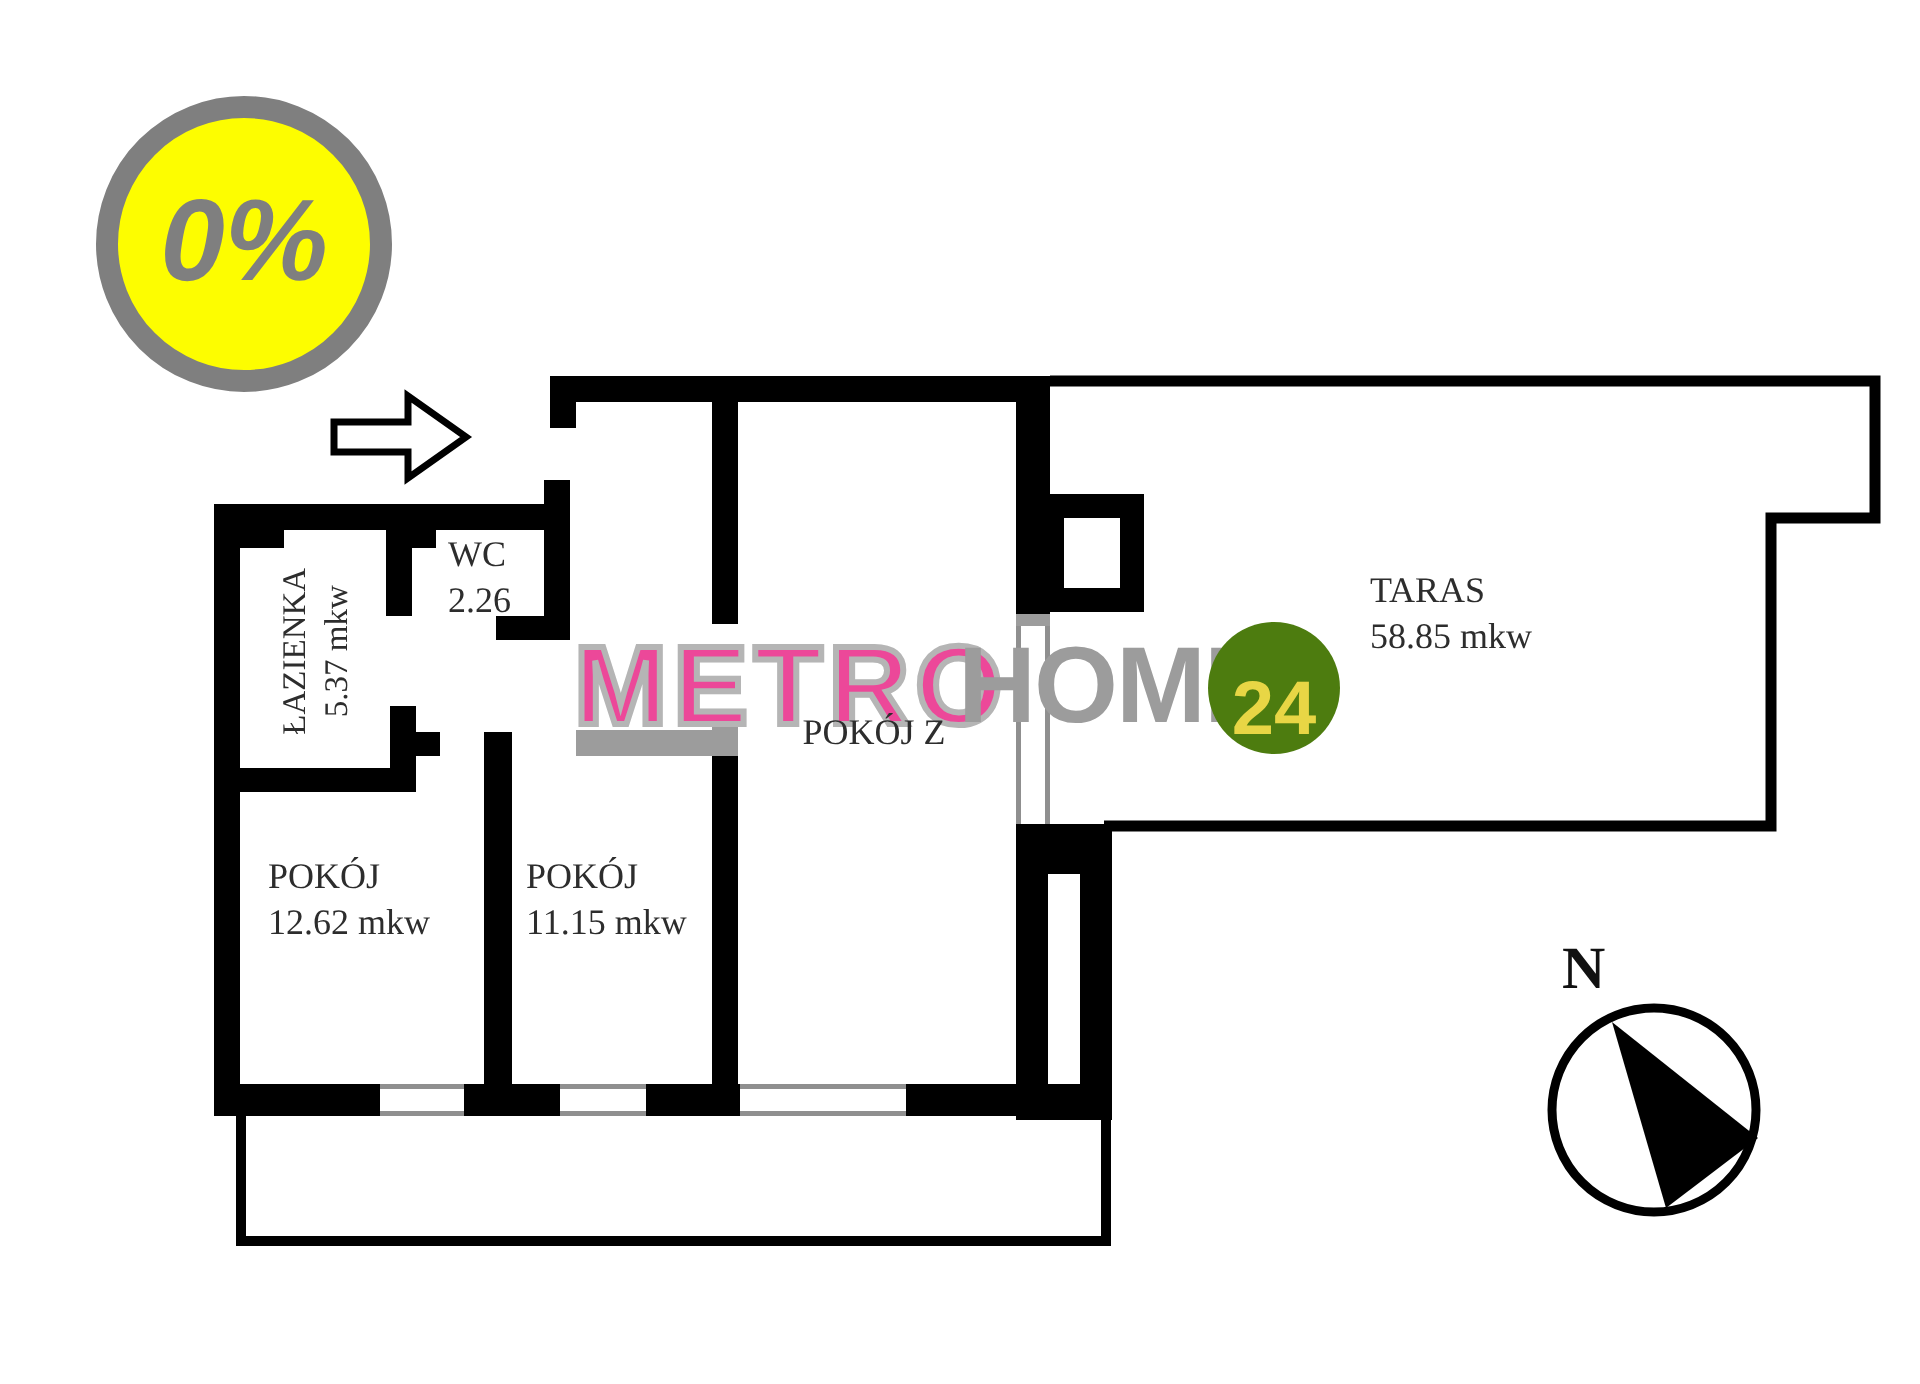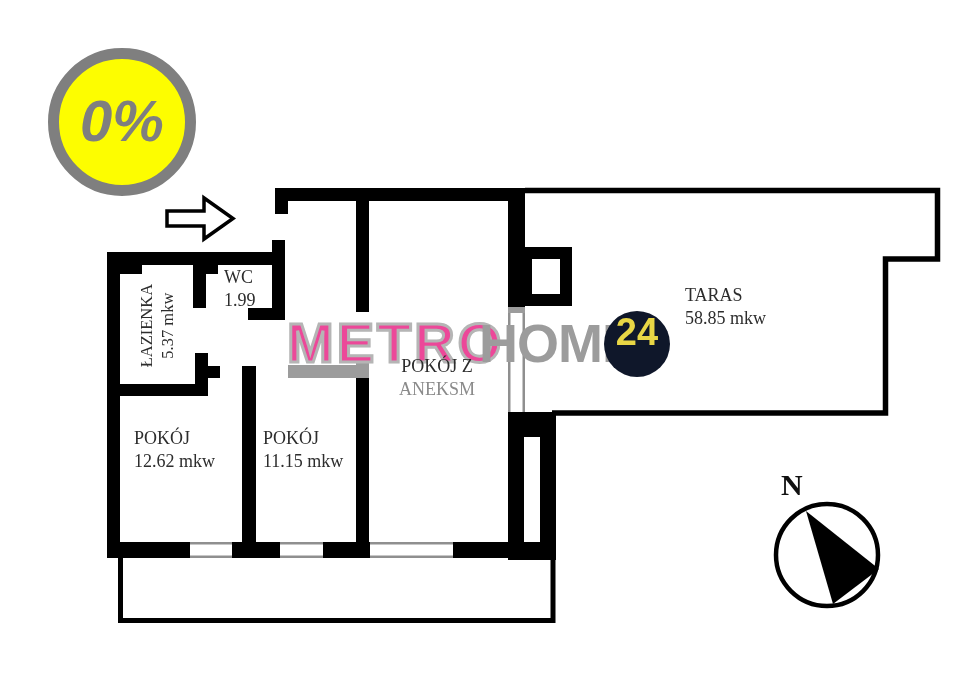--- a/index.html
+++ b/index.html
@@ -15,22 +15,22 @@
                background:#fdfd00;border:11px solid #7f7f7f;box-sizing:border-box;
                display:flex;align-items:center;justify-content:center;}
   #promo-badge span{font-family:"Liberation Sans",sans-serif;font-weight:bold;font-style:italic;
                     font-size:58px;color:#7f7f7f;transform:translateY(-2px);}
 
   
   .wm{position:absolute;font-family:"Liberation Sans",sans-serif;font-weight:bold;}
   #wm-metro{left:287px;top:310px;font-size:56px;letter-spacing:3px;color:#ec4899;
             -webkit-text-stroke:3px #b5b5b5;}
   #wm-home{left:479px;top:312px;font-size:54px;letter-spacing:-1px;color:#9c9c9c;}
-  #wm-circle{left:604px;top:311px;width:66px;height:66px;border-radius:50%;background:#0f172a;
-             display:flex;align-items:flex-start;justify-content:center;}
+  #wm-circle{left:604px;top:311px;width:66px;height:66px;border-radius:50%;background:#4d7c0f;
+             display:flex;align-items:flex-end;justify-content:center;}
   #wm-circle span{font-family:"Liberation Sans",sans-serif;font-weight:bold;font-size:38px;color:#e8d645;}
 
   
   #label-lazienka{left:98px;top:305px;width:120px;text-align:center;transform:rotate(-90deg);font-size:16.5px;}
 
   #label-aneks{left:372px;top:327px;width:130px;text-align:center;margin-top:28px;}
   #label-aneks .line2{color:#8a8a8a;}
 
   #label-balkon{left:175px;top:580px;width:250px;text-align:center;font-size:19px;}
 
@@ -111,27 +111,26 @@
     <span>24</span>
   </div>
 
   <div class="room-label" id="label-lazienka">
     <span>ŁAZIENKA</span>
     <span class="area">5.37 mkw</span>
   </div>
 
   <div class="room-label" style="left:224px;top:266px;">
     <span>WC</span>
-    <span class="area">1.99</span>
+    <span class="area">2.26</span>
   </div>
 
 
   <div class="room-label" id="label-aneks">
     <span>POKÓJ Z</span>
-    <span class="area line2">ANEKSM</span>
   </div>
 
   <div class="room-label" style="left:685px;top:284px;">
     <span>TARAS</span>
     <span class="area">58.85 mkw</span>
   </div>
 
   <div class="room-label" style="left:134px;top:427px;">
     <span>POKÓJ</span>
     <span class="area">12.62 mkw</span>

